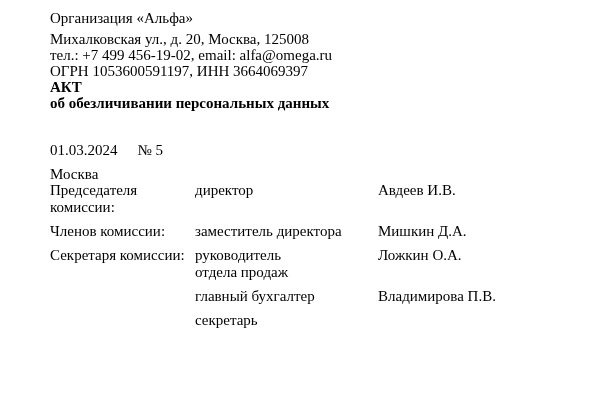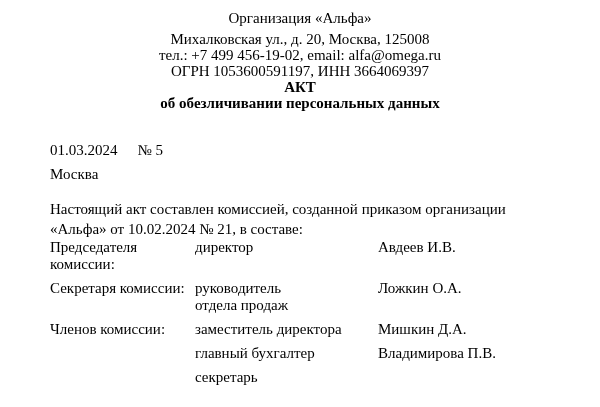--- a/index.html
+++ b/index.html
@@ -13,21 +13,21 @@
     height: 407px;
     background: #ffffff;
     color: #000000;
     font-family: "Liberation Serif", "DejaVu Serif", serif;
     font-size: 15px;
     line-height: 16px;
     box-sizing: border-box;
     padding: 10px 50px 0 50px;
     overflow: hidden;
   }
-  .center { text-align: center; }
+  .center { text-align: left; }
   .org-name { margin-top: 0; }
   .address-block { margin-top: 5px; }
   .address-block div { line-height: 16px; }
   .title-block { margin-top: 0; font-weight: bold; }
   .title-block div { line-height: 16px; }
   .date-row {
     margin-top: 31px;
     display: flex;
     align-items: baseline;
   }
@@ -65,41 +65,40 @@
     <div>об обезличивании персональных данных</div>
   </div>
 
   <div class="date-row">
     <span>01.03.2024</span>
     <span class="doc-number">№ 5</span>
   </div>
 
   <div class="city">Москва</div>
 
-  <div class="intro">Настоящий акт составлен комиссией, созданной приказом организации «Альфа» от 10.02.2024 № 21, в составе:</div>
 
   <div class="commission-table">
 
     <div class="commission-row">
       <div class="cell-role">Председателя комиссии:</div>
       <div class="cell-position">директор</div>
       <div class="cell-name">Авдеев И.В.</div>
     </div>
 
     <div class="commission-row">
+      <div class="cell-role">Членов комиссии:</div>
+      <div class="cell-position">заместитель директора</div>
+      <div class="cell-name">Мишкин Д.А.</div>
+    </div>
+
+    <div class="commission-row">
       <div class="cell-role">Секретаря комиссии:</div>
       <div class="cell-position">руководитель
 отдела продаж</div>
       <div class="cell-name">Ложкин О.А.</div>
-    </div>
-
-    <div class="commission-row">
-      <div class="cell-role">Членов комиссии:</div>
-      <div class="cell-position">заместитель директора</div>
-      <div class="cell-name">Мишкин Д.А.</div>
     </div>
 
     <div class="commission-row">
       <div class="cell-role"></div>
       <div class="cell-position">главный бухгалтер</div>
       <div class="cell-name">Владимирова П.В.</div>
     </div>
 
     <div class="commission-row">
       <div class="cell-role"></div>

